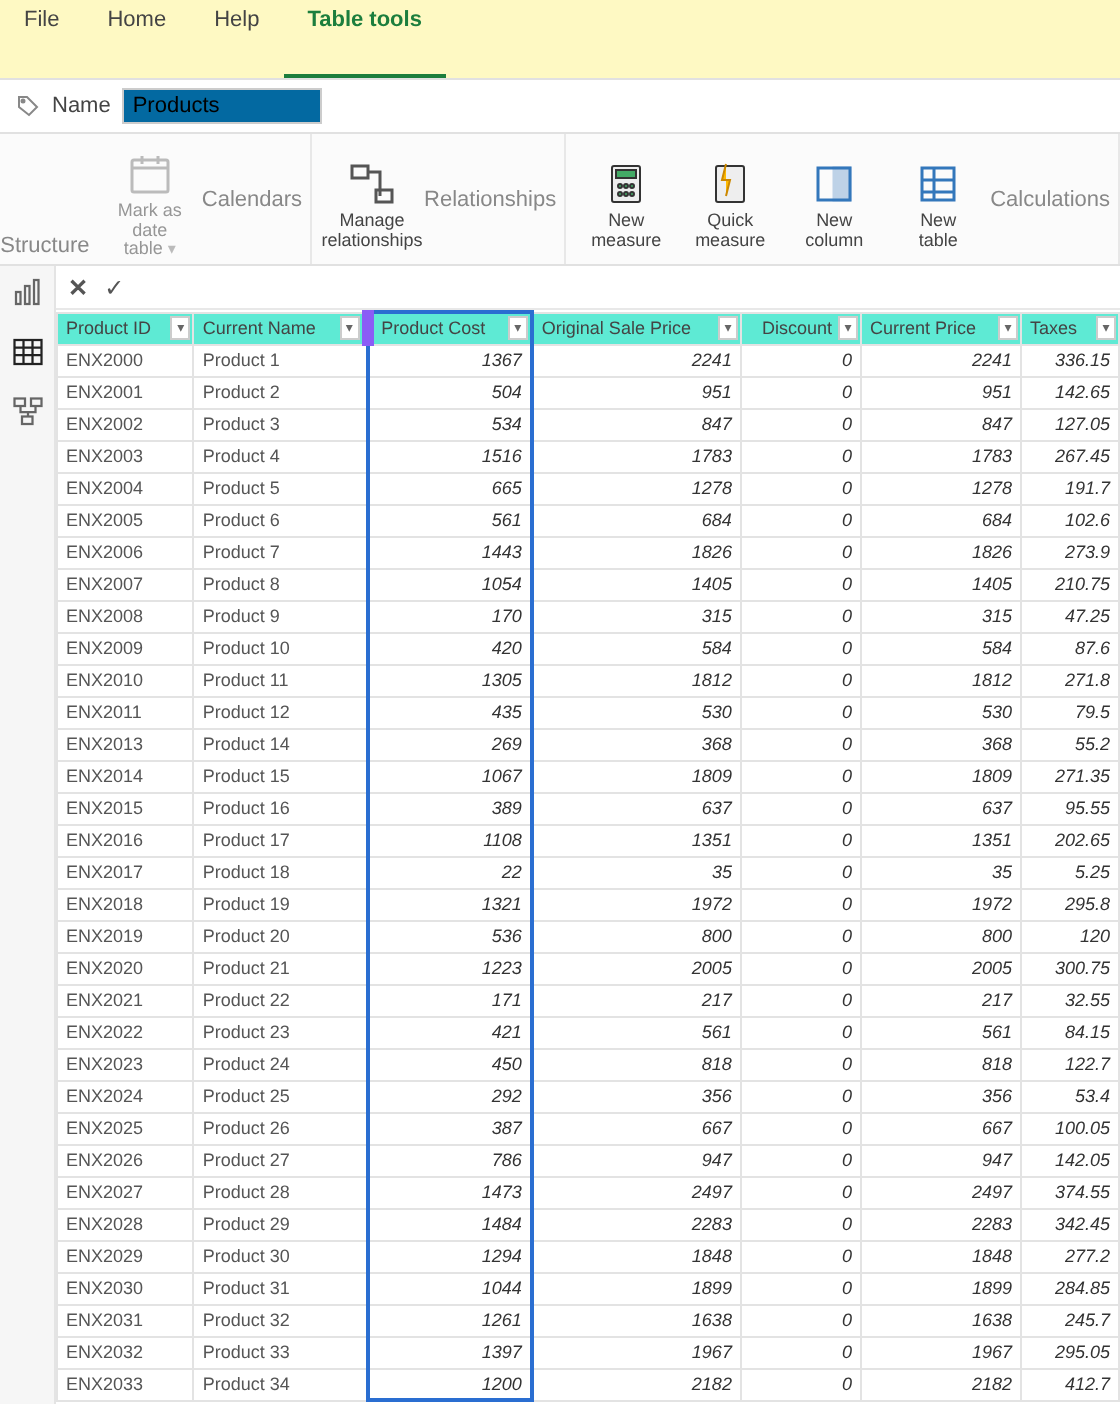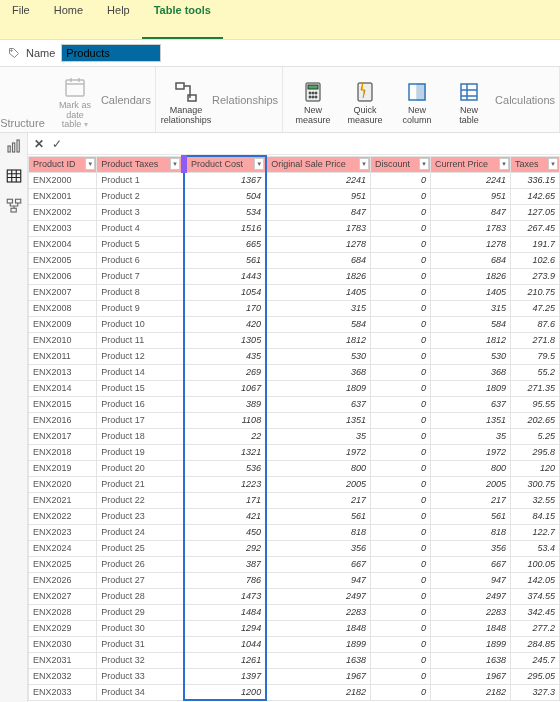--- a/index.html
+++ b/index.html
@@ -37,33 +37,33 @@
 
   .main { flex: 1; display: flex; flex-direction: column; overflow: hidden; }
   .formulabar { height: 22px; display: flex; align-items: center; gap: 8px; padding: 0 6px; border-bottom: 1px solid #e8e8e8; }
   .formulabar span { font-size: 12px; color: #555; line-height: 1; }
   .fx-x { color:#a33; font-weight:bold;}
   .fx-check { color:#2a7;}
 
   .grid { flex: 1; overflow: auto; font-size: 9px; }
   table { border-collapse: collapse; width: 100%; }
   th, td { border: 1px solid #e3e3e3; padding: 2px 4px; height: 16px; white-space: nowrap; }
-  th { background: #fca5a5; font-weight: normal; text-align: left; position: relative; padding-right: 14px; font-size: 9px; color: #444; }
+  th { background: #5eead4; font-weight: normal; text-align: left; position: relative; padding-right: 14px; font-size: 9px; color: #444; }
   th .drop { position: absolute; right: 1px; top: 1px; width: 10px; height: 12px; border: 1px solid #ccc; background: #fff; display: flex; align-items: center; justify-content: center; font-size: 7px; color:#666; }
   th.highlight { border-left: 6px solid #8b5cf6; border-right: 2px solid #2a6ed1; border-top: 2px solid #2a6ed1; }
   td.hl-l { border-left: 2px solid #2a6ed1; }
   td.hl-r { border-right: 2px solid #2a6ed1; }
   tbody tr:last-child td.hl-l, tbody tr:last-child td.hl-r { border-bottom: 2px solid #2a6ed1; }
   td.num { text-align: right; font-style: italic; color: #333; }
   td.txt { color: #555; }
   .col-id { width: 52px; }
   .col-name { width: 68px; }
   .col-cost { width: 56px; }
   .col-orig { width: 74px; }
-  .col-disc { width: 46px; }
+  .col-disc { width: 46px; text-align: right; }
   .col-curr { width: 60px; }
   .col-tax { width: 44px; }
 </style>
 </head>
 <body>
 
 <div class="tabstrip">
   <div class="tab">File</div>
   <div class="tab">Home</div>
   <div class="tab">Help</div>
@@ -192,21 +192,21 @@
     <div class="formulabar">
       <span class="fx-x">✕</span>
       <span class="fx-check">✓</span>
     </div>
 
     <div class="grid">
       <table>
         <thead>
           <tr>
             <th class="col-id"><span>Product ID</span><span class="drop">▾</span></th>
-            <th class="col-name"><span>Product Taxes</span><span class="drop">▾</span></th>
+            <th class="col-name"><span>Current Name</span><span class="drop">▾</span></th>
             <th class="col-cost highlight"><span>Product Cost</span><span class="drop">▾</span></th>
             <th class="col-orig"><span>Original Sale Price</span><span class="drop">▾</span></th>
             <th class="col-disc"><span>Discount</span><span class="drop">▾</span></th>
             <th class="col-curr"><span>Current Price</span><span class="drop">▾</span></th>
             <th class="col-tax"><span>Taxes</span><span class="drop">▾</span></th>
           </tr>
         </thead>
         <tbody id="grid-body">
             <tr>
               <td class="txt">ENX2000</td>
@@ -496,19 +496,19 @@
               <td class="num">1967</td>
               <td class="num">295.05</td>
             </tr>
             <tr>
               <td class="txt">ENX2033</td>
               <td class="txt">Product 34</td>
               <td class="num hl-l hl-r">1200</td>
               <td class="num">2182</td>
               <td class="num">0</td>
               <td class="num">2182</td>
-              <td class="num">327.3</td>
+              <td class="num">412.7</td>
             </tr>
           </tbody>
       </table>
     </div>
   </div>
 </div>
 
 </body></html>

